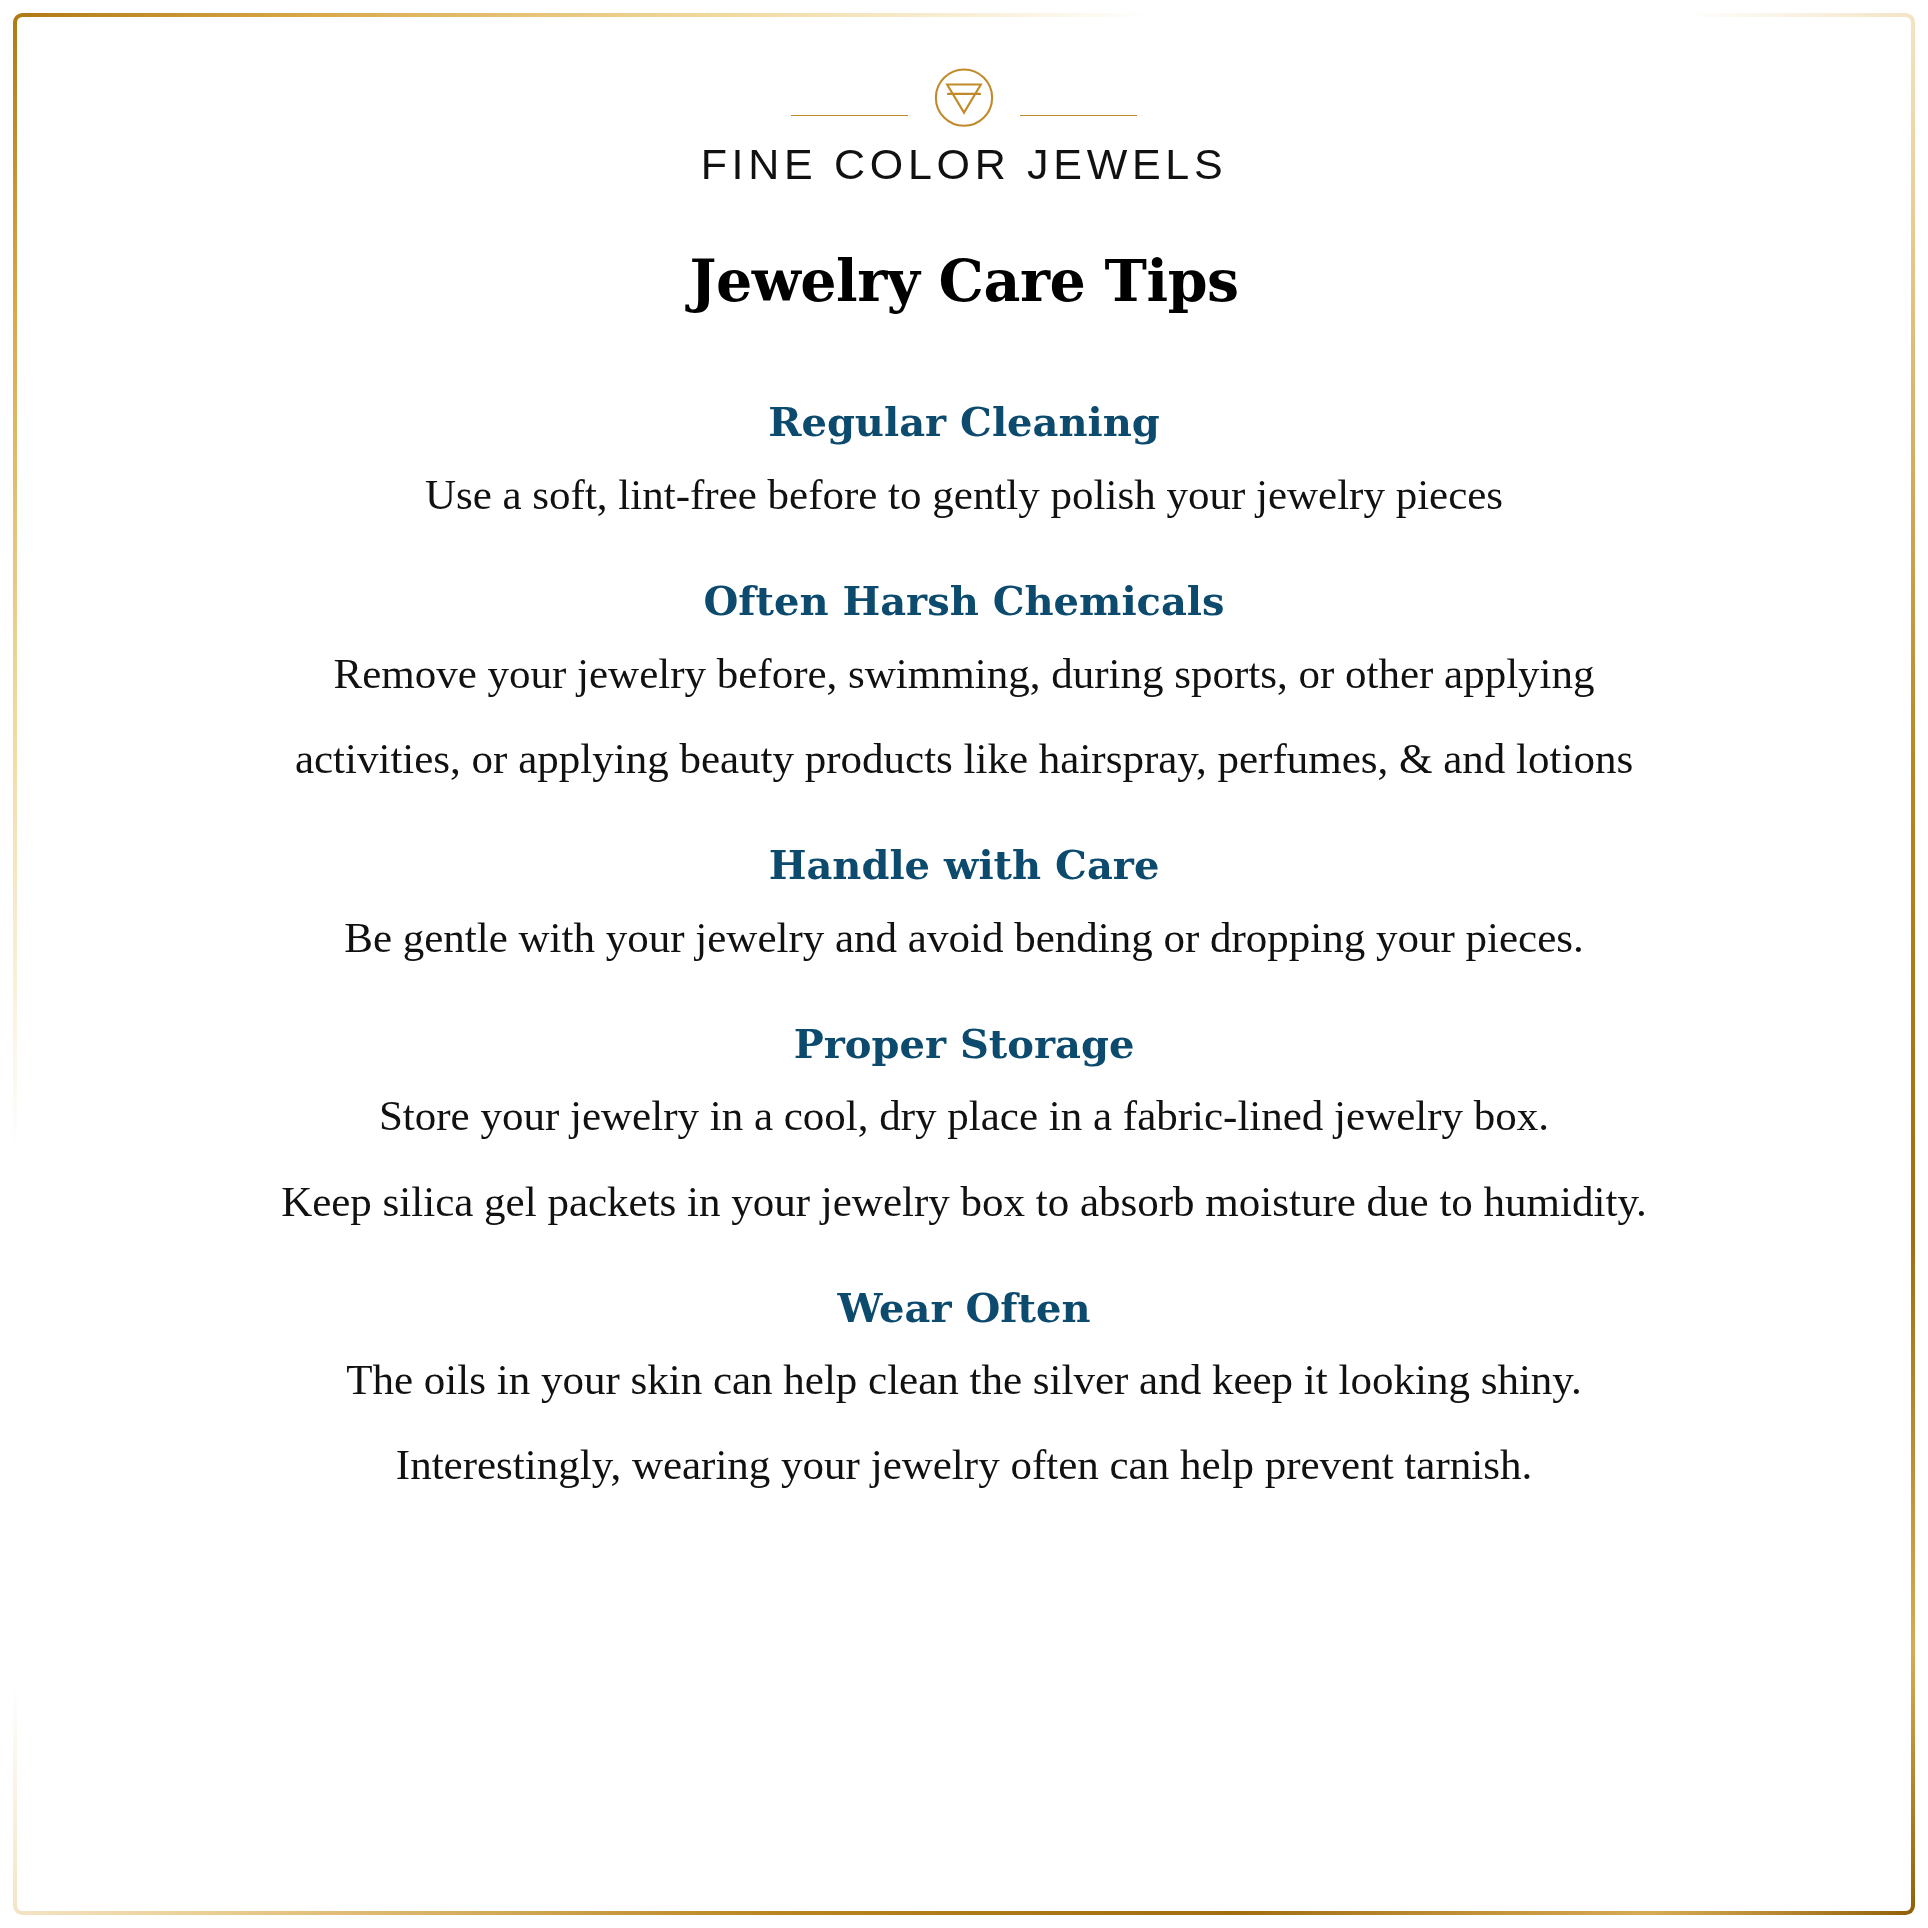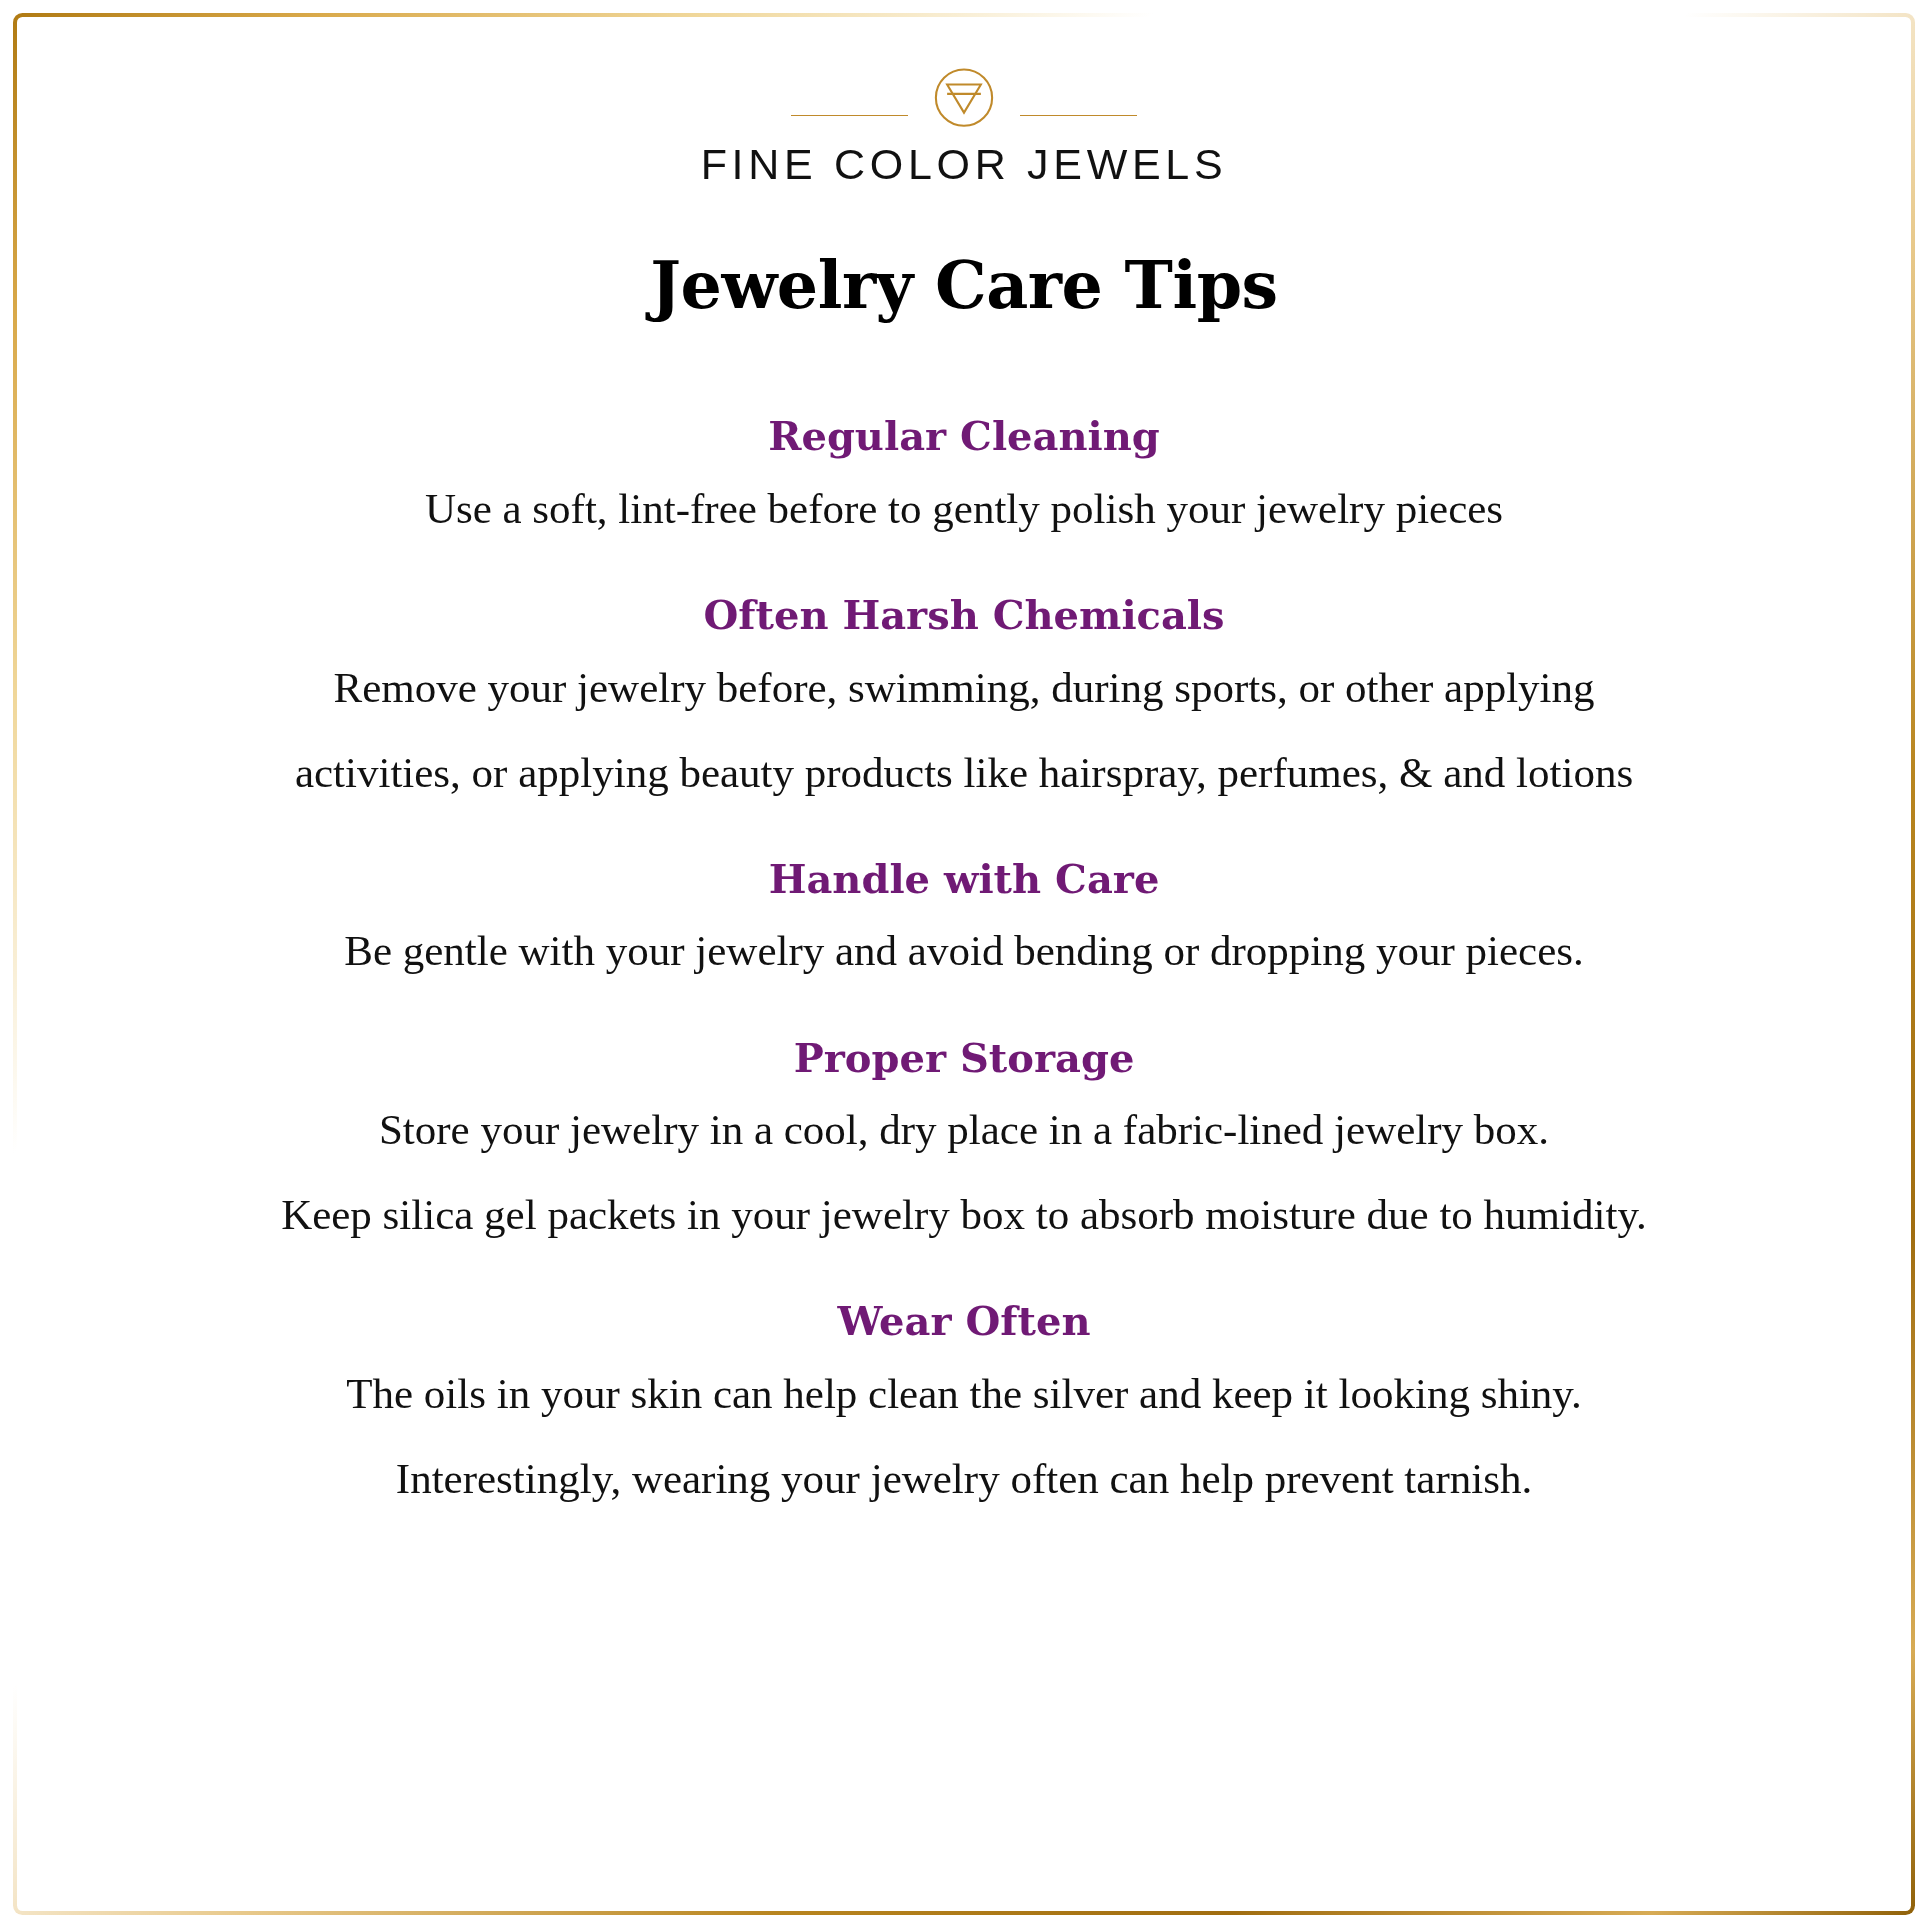--- a/index.html
+++ b/index.html
@@ -93,21 +93,21 @@
     font-weight: 400;
     color: #111111;
     white-space: nowrap;
   }
 
   
   .doc-title {
     margin-top: 62px;
     font-family: "DejaVu Serif", serif;
     font-weight: bold;
-    font-size: 65px;
+    font-size: 57px;
     letter-spacing: -0.5px;
     color: #000000;
     text-align: center;
     line-height: 1.05;
   }
 
   
   .sections {
     width: 100%;
     margin-top: 49px;
@@ -118,21 +118,21 @@
   .section {
     width: 100%;
     display: flex;
     flex-direction: column;
     align-items: center;
   }
   .section-heading {
     font-family: "DejaVu Serif", serif;
     font-weight: bold;
     font-size: 40px;
-    color: #701a75;
+    color: #0c4a6e;
     margin: 0 0 5.6px 0;
   }
   .section-line {
     font-family: "Liberation Serif", serif;
     font-size: 43px;
     line-height: 1.05;
     color: #111111;
     text-align: center;
     margin: 0;
     padding: 21px 0 19px 0;

